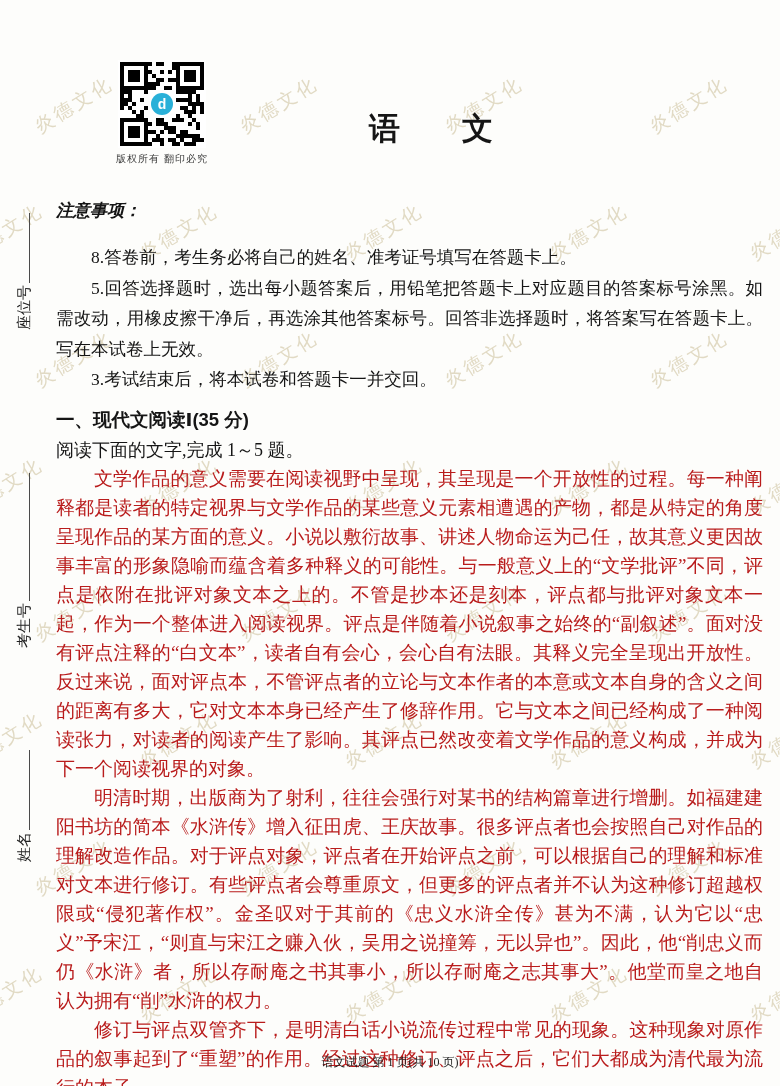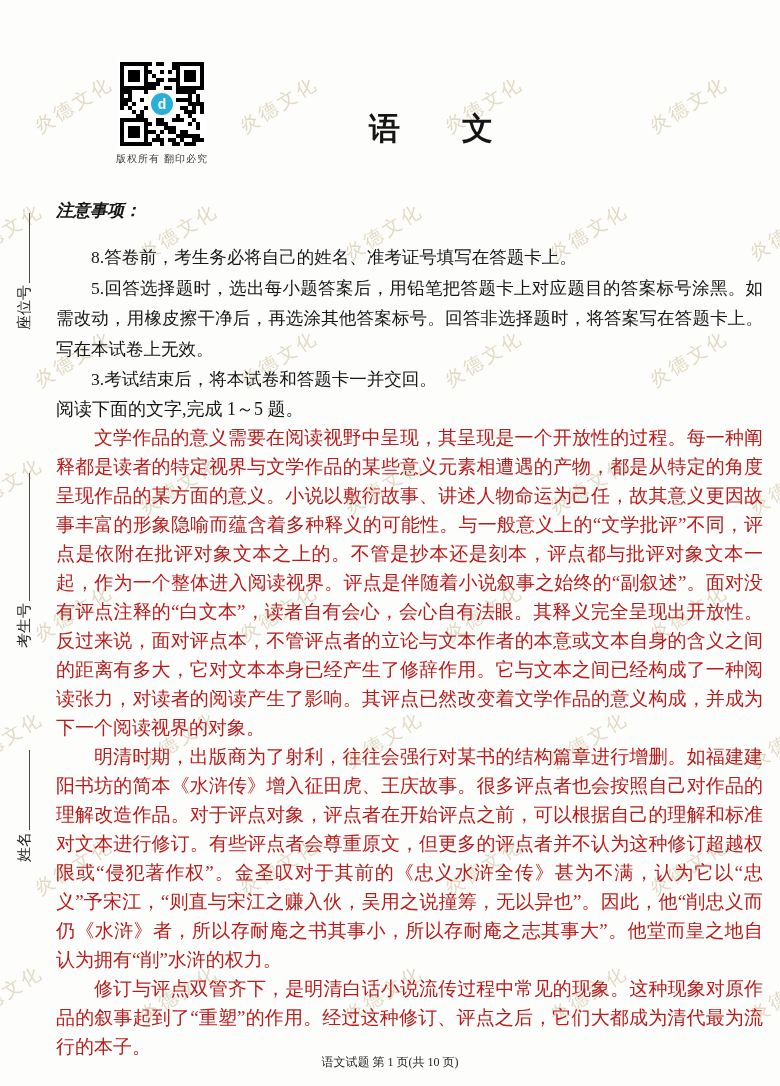--- a/index.html
+++ b/index.html
@@ -284,20 +284,21 @@
     <span class="seal-label">座位号</span>
     <span class="seal-blank"></span>
   </div>
 
   <div class="content">
     <div class="notice-head">注意事项：</div>
     <div class="notice-item">8.答卷前，考生务必将自己的姓名、准考证号填写在答题卡上。</div>
     <div class="notice-item">5.回答选择题时，选出每小题答案后，用铅笔把答题卡上对应题目的答案标号涂黑。如需改动，用橡皮擦干净后，再选涂其他答案标号。回答非选择题时，将答案写在答题卡上。写在本试卷上无效。</div>
     <div class="notice-item">3.考试结束后，将本试卷和答题卡一并交回。</div>
 
+    <div class="sec-head">一、现代文阅读Ⅰ(35 分)</div>
     <div class="sec-inst">阅读下面的文字,完成 1～5 题。</div>
 
     <p class="para">文学作品的意义需要在阅读视野中呈现，其呈现是一个开放性的过程。每一种阐释都是读者的特定视界与文学作品的某些意义元素相遭遇的产物，都是从特定的角度呈现作品的某方面的意义。小说以敷衍故事、讲述人物命运为己任，故其意义更因故事丰富的形象隐喻而蕴含着多种释义的可能性。与一般意义上的“文学批评”不同，评点是依附在批评对象文本之上的。不管是抄本还是刻本，评点都与批评对象文本一起，作为一个整体进入阅读视界。评点是伴随着小说叙事之始终的“副叙述”。面对没有评点注释的“白文本”，读者自有会心，会心自有法眼。其释义完全呈现出开放性。反过来说，面对评点本，不管评点者的立论与文本作者的本意或文本自身的含义之间的距离有多大，它对文本本身已经产生了修辞作用。它与文本之间已经构成了一种阅读张力，对读者的阅读产生了影响。其评点已然改变着文学作品的意义构成，并成为下一个阅读视界的对象。</p>
     <p class="para">明清时期，出版商为了射利，往往会强行对某书的结构篇章进行增删。如福建建阳书坊的简本《水浒传》增入征田虎、王庆故事。很多评点者也会按照自己对作品的理解改造作品。对于评点对象，评点者在开始评点之前，可以根据自己的理解和标准对文本进行修订。有些评点者会尊重原文，但更多的评点者并不认为这种修订超越权限或“侵犯著作权”。金圣叹对于其前的《忠义水浒全传》甚为不满，认为它以“忠义”予宋江，“则直与宋江之赚入伙，吴用之说撞筹，无以异也”。因此，他“削忠义而仍《水浒》者，所以存耐庵之书其事小，所以存耐庵之志其事大”。他堂而皇之地自认为拥有“削”水浒的权力。</p>
     <p class="para">修订与评点双管齐下，是明清白话小说流传过程中常见的现象。这种现象对原作品的叙事起到了“重塑”的作用。经过这种修订、评点之后，它们大都成为清代最为流行的本子。</p>
   </div>
 
   <div class="footer">语文试题 第 1 页(共 10 页)</div>
 
 </div>

